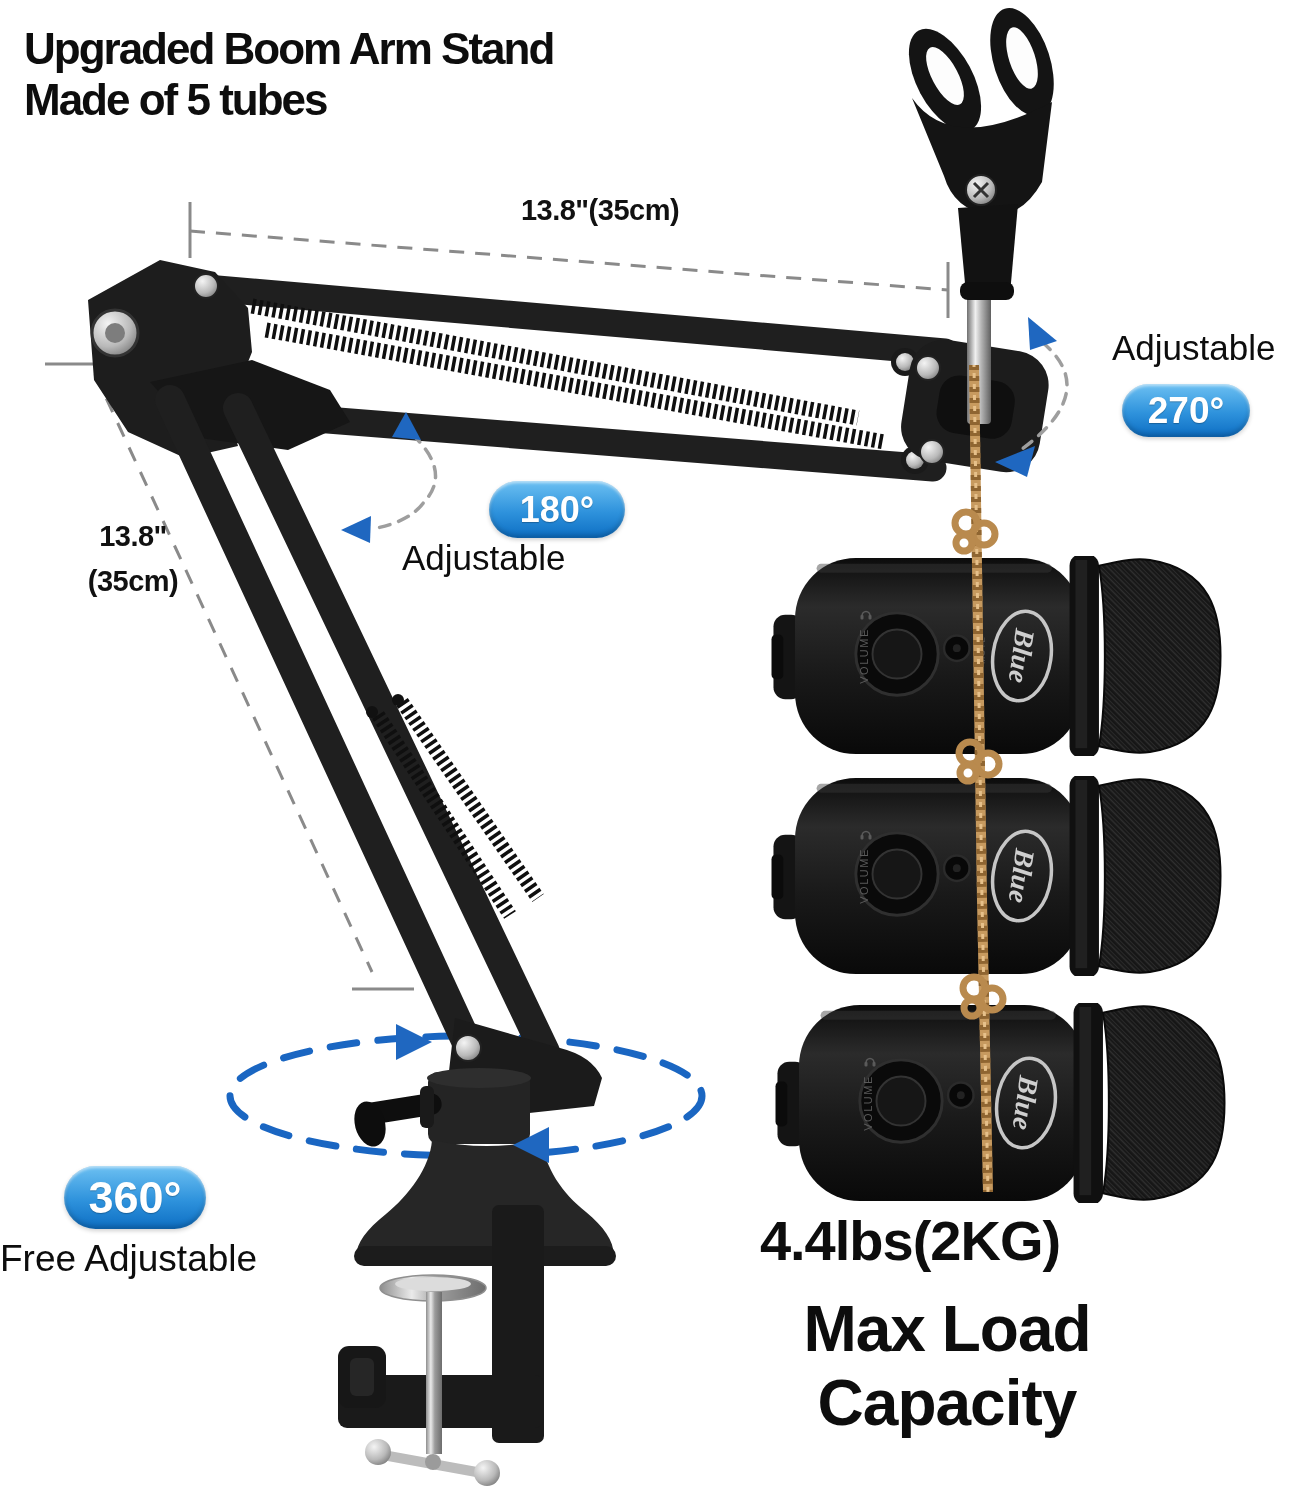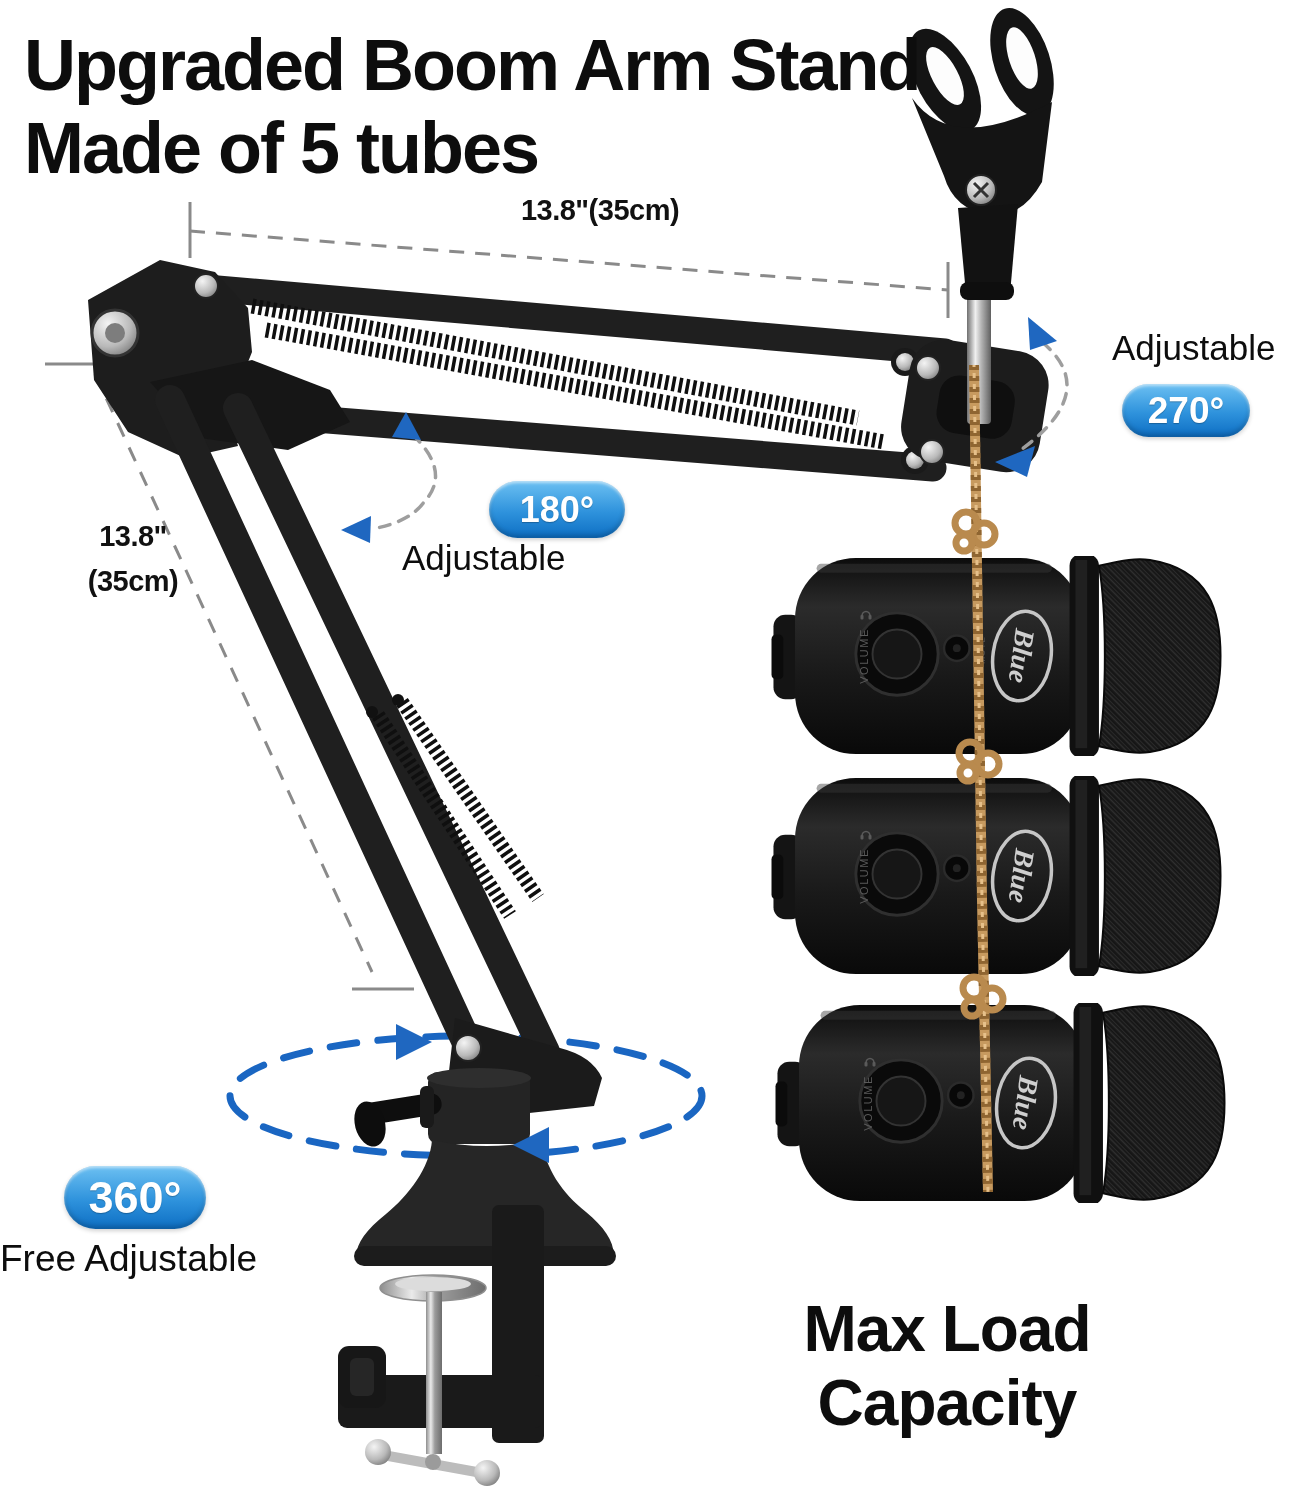--- a/index.html
+++ b/index.html
@@ -3,21 +3,21 @@
 <meta charset="utf-8">
 <style>
   html,body{margin:0;padding:0;background:#ffffff;}
   .stage{
     position:relative;width:1299px;height:1487px;background:#ffffff;overflow:hidden;
     font-family:"Liberation Sans",sans-serif;color:#0d0d0d;
   }
   .artwork{position:absolute;left:0;top:0;width:1299px;height:1487px;}
   .abs{position:absolute;}
   .page-title{
-    left:24px;top:24px;font-size:72px;font-weight:bold;line-height:1.15;
+    left:24px;top:24px;font-size:44px;font-weight:bold;line-height:1.15;
     letter-spacing:-2px;color:#0d0d0d;white-space:nowrap;
   }
   .page-title .l2{display:block;}
   .dim-label{font-weight:bold;color:#111;letter-spacing:-0.5px;}
   .dim-top-label{left:430px;top:194px;width:340px;text-align:center;font-size:29px;}
   .dim-left-label{left:78px;top:514px;width:110px;text-align:center;font-size:29px;line-height:1.55;}
   .annot-label{font-weight:normal;color:#0d0d0d;white-space:nowrap;}
   .adj-270{left:1112px;top:328px;font-size:35px;}
   .adj-180{left:402px;top:538px;font-size:35px;}
   .free-adj{left:0px;top:1238px;width:282px;text-align:left;font-size:37px;}
@@ -279,15 +279,16 @@
 
   <div class="abs annot-label adj-270">Adjustable</div>
   <div class="pill pill-270">270°</div>
 
   <div class="pill pill-180">180°</div>
   <div class="abs annot-label adj-180">Adjustable</div>
 
   <div class="pill pill-360">360°</div>
   <div class="abs annot-label free-adj">Free Adjustable</div>
 
+  <div class="abs load-value">4.4lbs(2KG)</div>
   <div class="abs load-label">Max Load Capacity</div>
 
 </div>
 
 </body></html>

